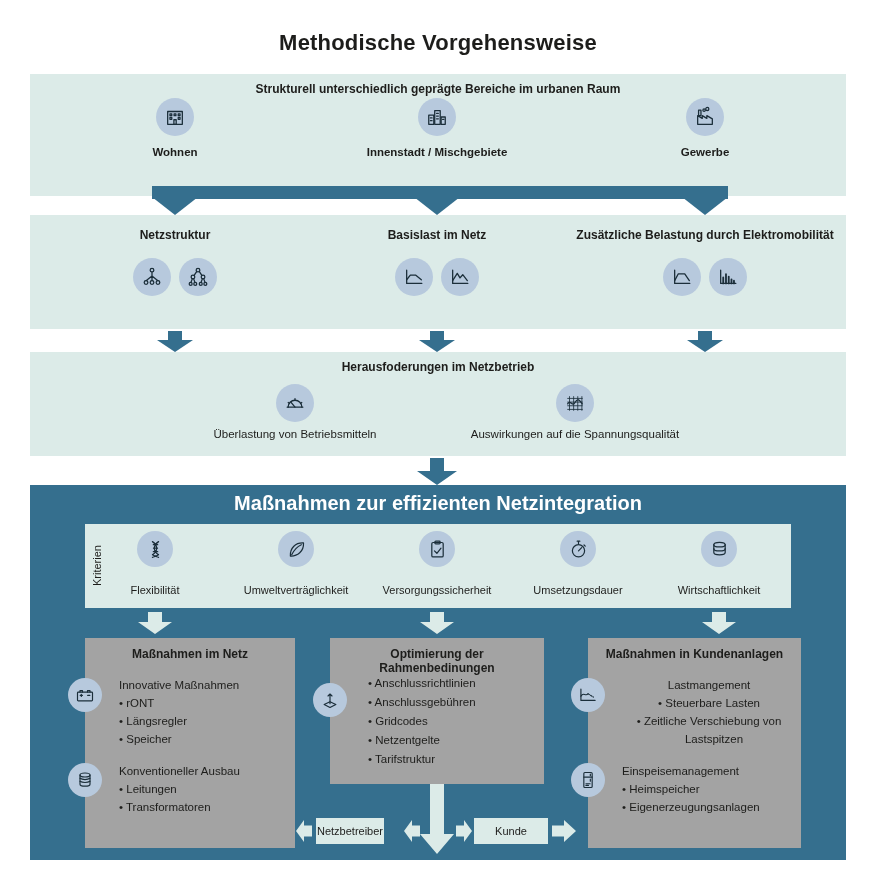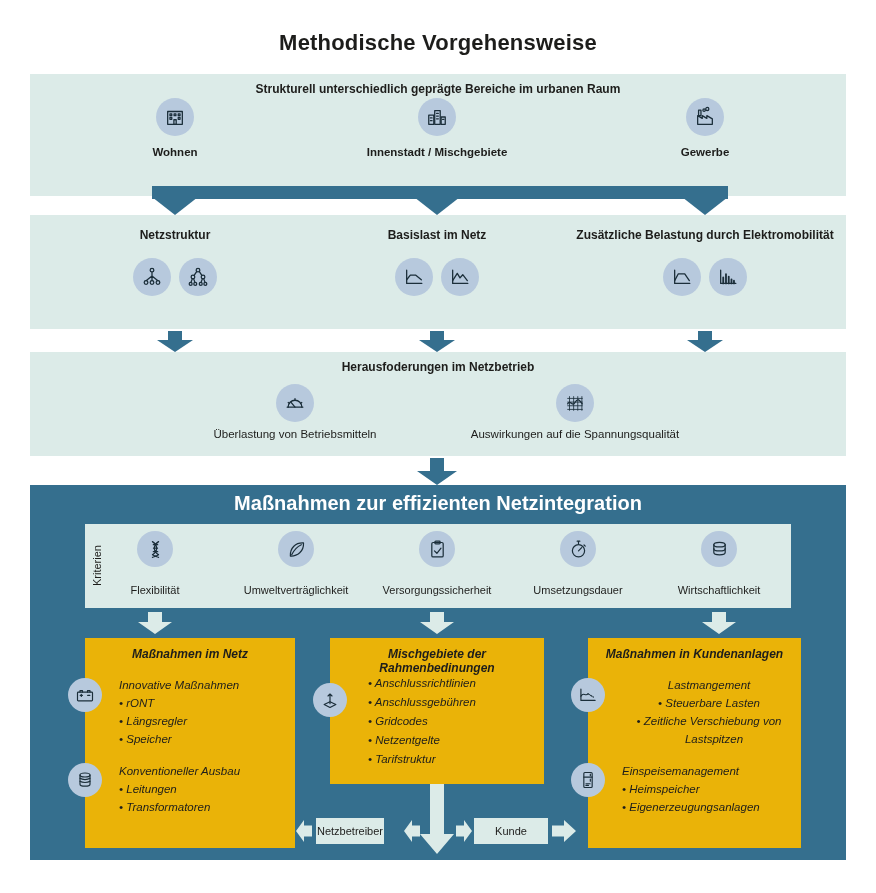--- a/index.html
+++ b/index.html
@@ -18,21 +18,21 @@
   svg.arr { position:absolute; display:block; }
   svg.icon { display:block; }
   .icon * { stroke:#1b2e3a; fill:none; stroke-width:1.4; stroke-linecap:round; stroke-linejoin:round; }
   .icon .fine { stroke-width:0.9; }
   .icon .thick { stroke-width:2; }
   .darkbox { position:absolute; left:30px; top:485px; width:816px; height:375px; background:#356f8e; }
   .darkbox-title { position:absolute; top:492px; left:30px; width:816px; text-align:center; color:#ffffff; font-size:20px; font-weight:bold; }
   .panel { position:absolute; background:#dcebe8; }
   .vlabel { position:absolute; left:88px; top:524px; height:84px; width:18px; display:flex; align-items:center; justify-content:center;
             writing-mode:vertical-rl; transform:rotate(180deg); font-size:11px; }
-  .mbox { position:absolute; background:#eab308;font-style:italic; }
+  .mbox { position:absolute; background:#a3a3a3; }
   .mbox-title { margin-top:9px; text-align:center; font-weight:bold; font-size:12px; padding:0 6px; }
   .mtext { position:absolute; font-size:11.5px; line-height:18px; }
   .mtext ul { margin:0; padding:0; list-style:none; }
   .mtext li { padding-left:10px; text-indent:-10px; }
   .mtext li::before { content:"• "; }
   .ghead { margin:0; }
   .actor-box { position:absolute; height:26px; background:#dcebe8; font-size:11px; display:flex; align-items:center; justify-content:center; }
 </style>
 </head>
 <body>
@@ -259,21 +259,21 @@
   </div>
   <div class="circle c34" style="left:68px;top:763px;">
     <svg class="icon" width="20" height="20" viewBox="0 0 24 24">
       <ellipse cx="12" cy="6" rx="6" ry="2.4"></ellipse>
       <path d="M6 6 V17 c0 1.3 2.7 2.4 6 2.4 s6 -1.1 6 -2.4 V6"></path>
       <path d="M6 10 c1.5 1 3.5 1.5 6 1.5 s4.5 -.5 6 -1.5 M6 13.5 c1.5 1 3.5 1.5 6 1.5 s4.5 -.5 6 -1.5"></path>
     </svg>
   </div>
 
   <div class="mbox" style="left:330px;top:638px;width:214px;height:146px;">
-    <div class="mbox-title">Mischgebiete der Rahmenbedinungen</div>
+    <div class="mbox-title">Optimierung der Rahmenbedinungen</div>
     <div class="mtext" style="left:38px;top:36px;width:172px;line-height:19px;">
       <ul>
         <li>Anschlussrichtlinien</li>
         <li>Anschlussgebühren</li>
         <li>Gridcodes</li>
         <li>Netzentgelte</li>
         <li>Tarifstruktur</li>
       </ul>
     </div>
   </div>

